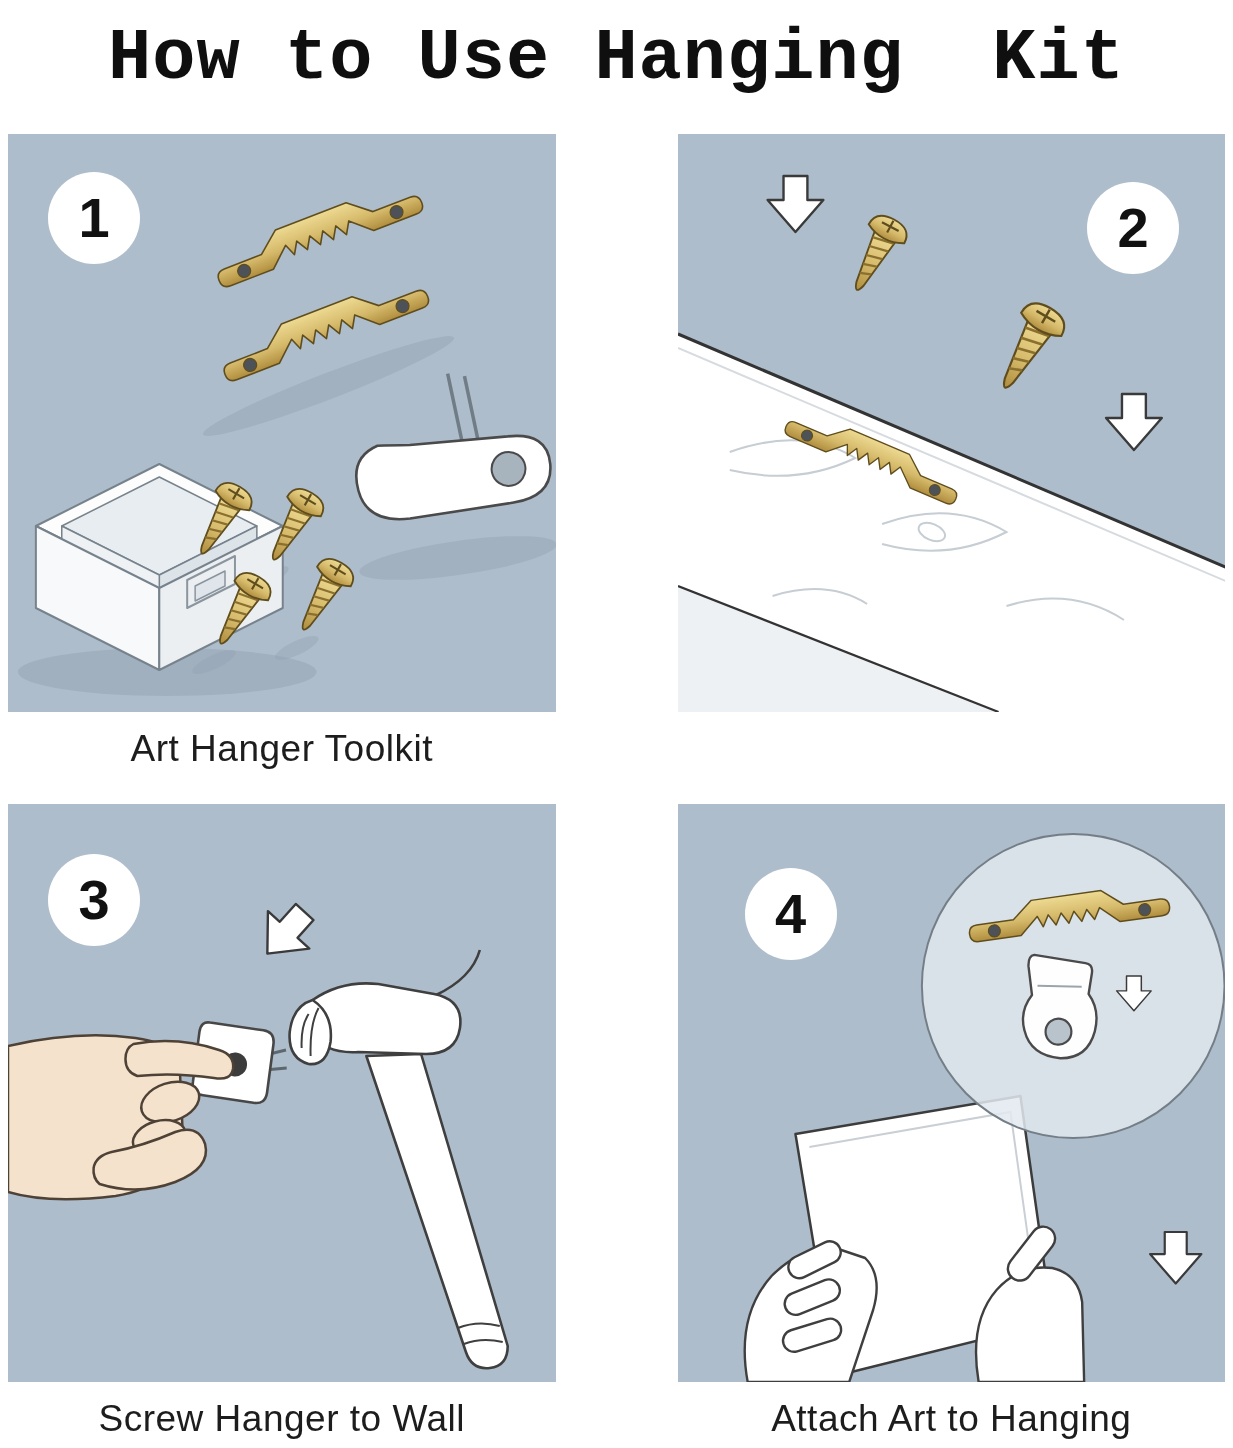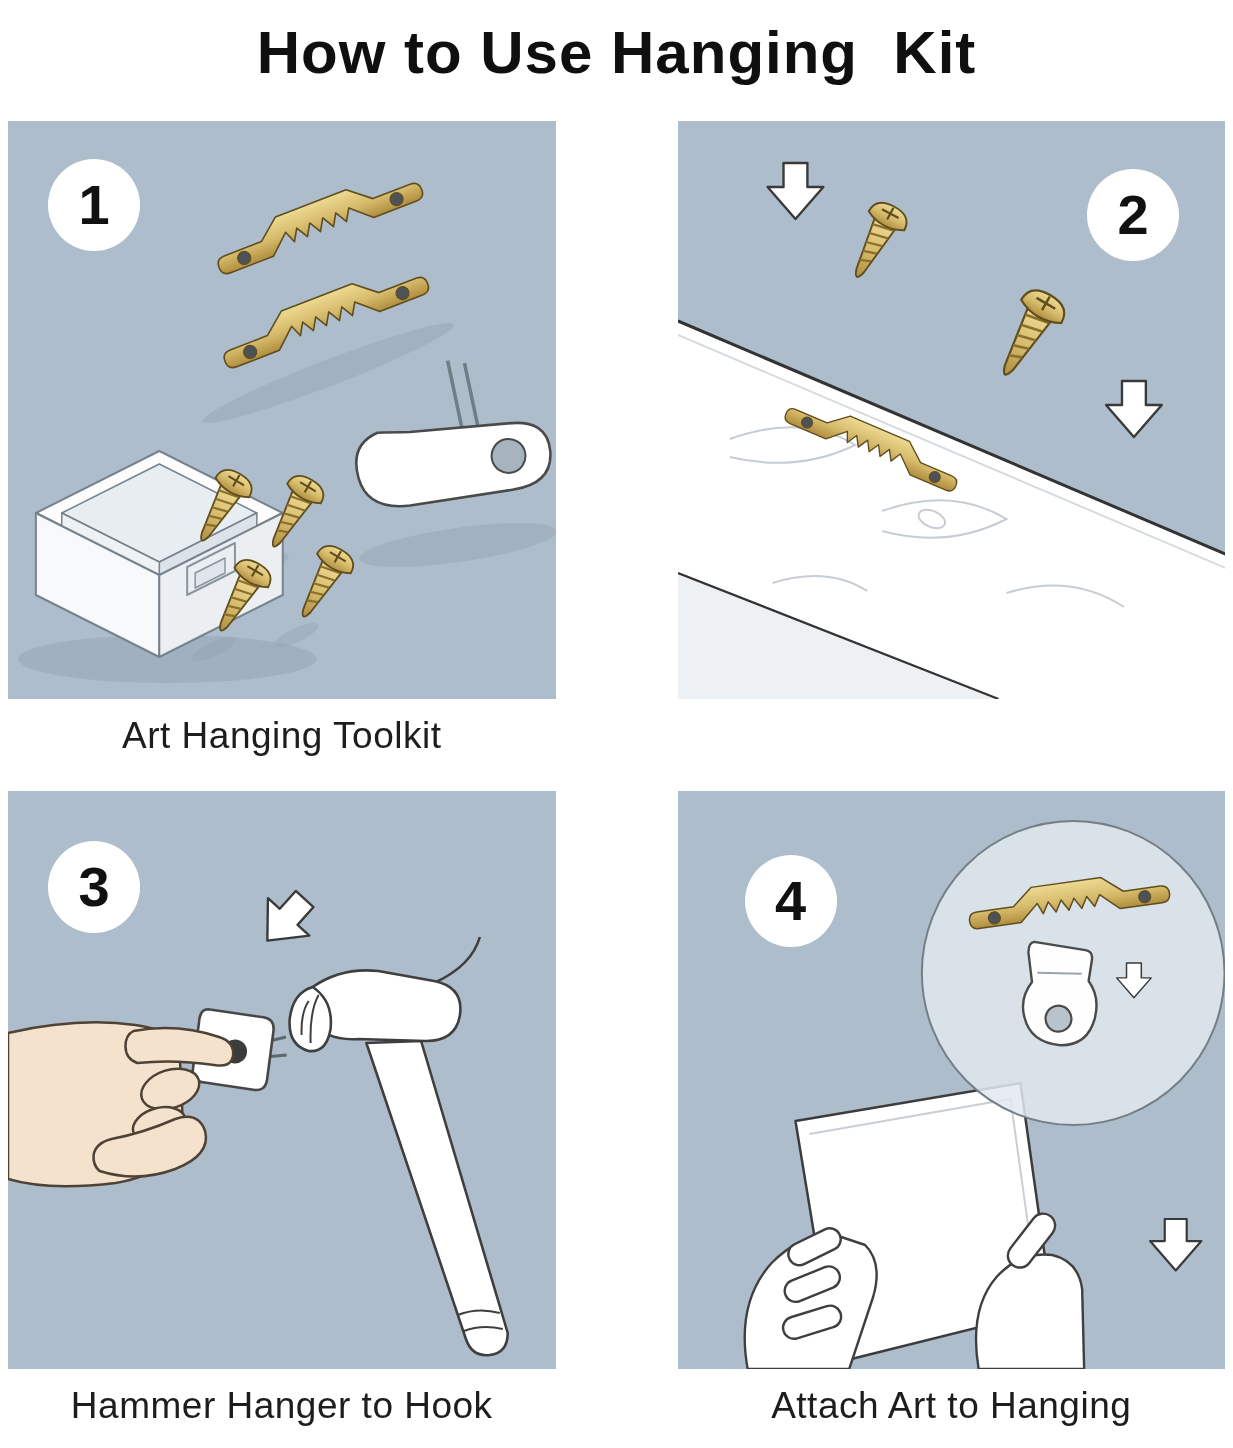--- a/index.html
+++ b/index.html
@@ -1,21 +1,21 @@
 <!DOCTYPE html>
 <html><head>
 <meta charset="utf-8">
 <style>
   * { margin:0; padding:0; box-sizing:border-box; }
   html,body { background:#ffffff; }
   body { width:1233px; font-family:"Liberation Sans", sans-serif; }
   .page { width:1233px; padding:14px 8px 28px 8px; background:#ffffff; }
   .title {
-    text-align:center; font-size:60px; font-weight:700; color:#0f0f0f;
-    letter-spacing:1px; margin:4px 0 34px 0; white-space:pre;
+    text-align:center; font-size:72px; font-weight:700; color:#0f0f0f;
+    letter-spacing:1px; margin:4px 0 34px 0; white-space:pre;font-family:Liberation Mono, monospace;
   }
   .grid { display:grid; grid-template-columns:1fr 1fr; column-gap:122px; row-gap:34px; }
   .step { display:flex; flex-direction:column; }
   .panel {
     position:relative; height:578px; background:#aebdcb; overflow:hidden;
   }
   .panel svg.scene { position:absolute; inset:0; width:100%; height:100%; display:block; }
   .badge {
     position:absolute; width:92px; height:92px; border-radius:50%;
     background:#ffffff; display:flex; align-items:center; justify-content:center;
@@ -99,21 +99,21 @@
             <line x1="112" y1="34" x2="112" y2="-38" stroke="#707c86" stroke-width="3.5"></line>
             <line x1="128" y1="36" x2="128" y2="-32" stroke="#707c86" stroke-width="3.5"></line>
             <path d="M28,18 Q-2,24 0,58 Q2,92 45,96 L150,102 Q190,104 194,72 Q198,40 158,36 L60,24 Q40,20 28,18 Z" fill="#ffffff" stroke="#4a4a4a" stroke-width="2.6" stroke-linejoin="round"></path>
             <circle cx="152" cy="68" r="17" fill="#a7b3bd" stroke="#4a4a4a" stroke-width="2"></circle>
           </g>
         </svg>
         <div class="badge b1">
           <span>1</span>
         </div>
       </div>
-      <figcaption class="caption">Art Hanging Toolkit</figcaption>
+      <figcaption class="caption">Art Hanger Toolkit</figcaption>
     </figure>
 
     <figure class="step">
       <div class="panel">
         <svg class="scene" viewBox="0 0 550 578" preserveAspectRatio="none">
 
           <g>
             <polygon points="0,200 550,433 550,578 0,578" fill="#ffffff"></polygon>
             <path d="M0,200 L550,433" stroke="#333333" stroke-width="3" fill="none"></path>
             <path d="M0,214 L550,447" stroke="#d6dbdf" stroke-width="2" fill="none"></path>
@@ -169,21 +169,21 @@
             <path d="M430,191 Q466,174 474,146" fill="none"></path>
             <path d="M306,196 Q335,176 372,180 L428,190 Q458,196 454,224 Q450,250 420,250 L352,248 Q318,250 308,230 Q302,212 306,196 Z"></path>
             <path d="M306,196 Q286,202 283,228 Q281,254 302,260 Q320,262 324,238 Q327,210 306,196 Z"></path>
             <path d="M302,210 Q294,222 295,244 M312,204 Q303,220 304,252" fill="none" stroke-width="2"></path>
           </g>
         </svg>
         <div class="badge b3">
           <span>3</span>
         </div>
       </div>
-      <figcaption class="caption">Hammer Hanger to Hook</figcaption>
+      <figcaption class="caption">Screw Hanger to Wall</figcaption>
     </figure>
 
     <figure class="step">
       <div class="panel">
         <svg class="scene" viewBox="0 0 550 578" preserveAspectRatio="none">
 
           <g>
             <polygon points="118,330 344,292 376,518 158,572" fill="#ffffff" stroke="#3c3c3c" stroke-width="2.5" stroke-linejoin="round"></polygon>
             <path d="M132,343 L334,308 L362,508" fill="none" stroke="#c9cfd4" stroke-width="2"></path>
           </g>

